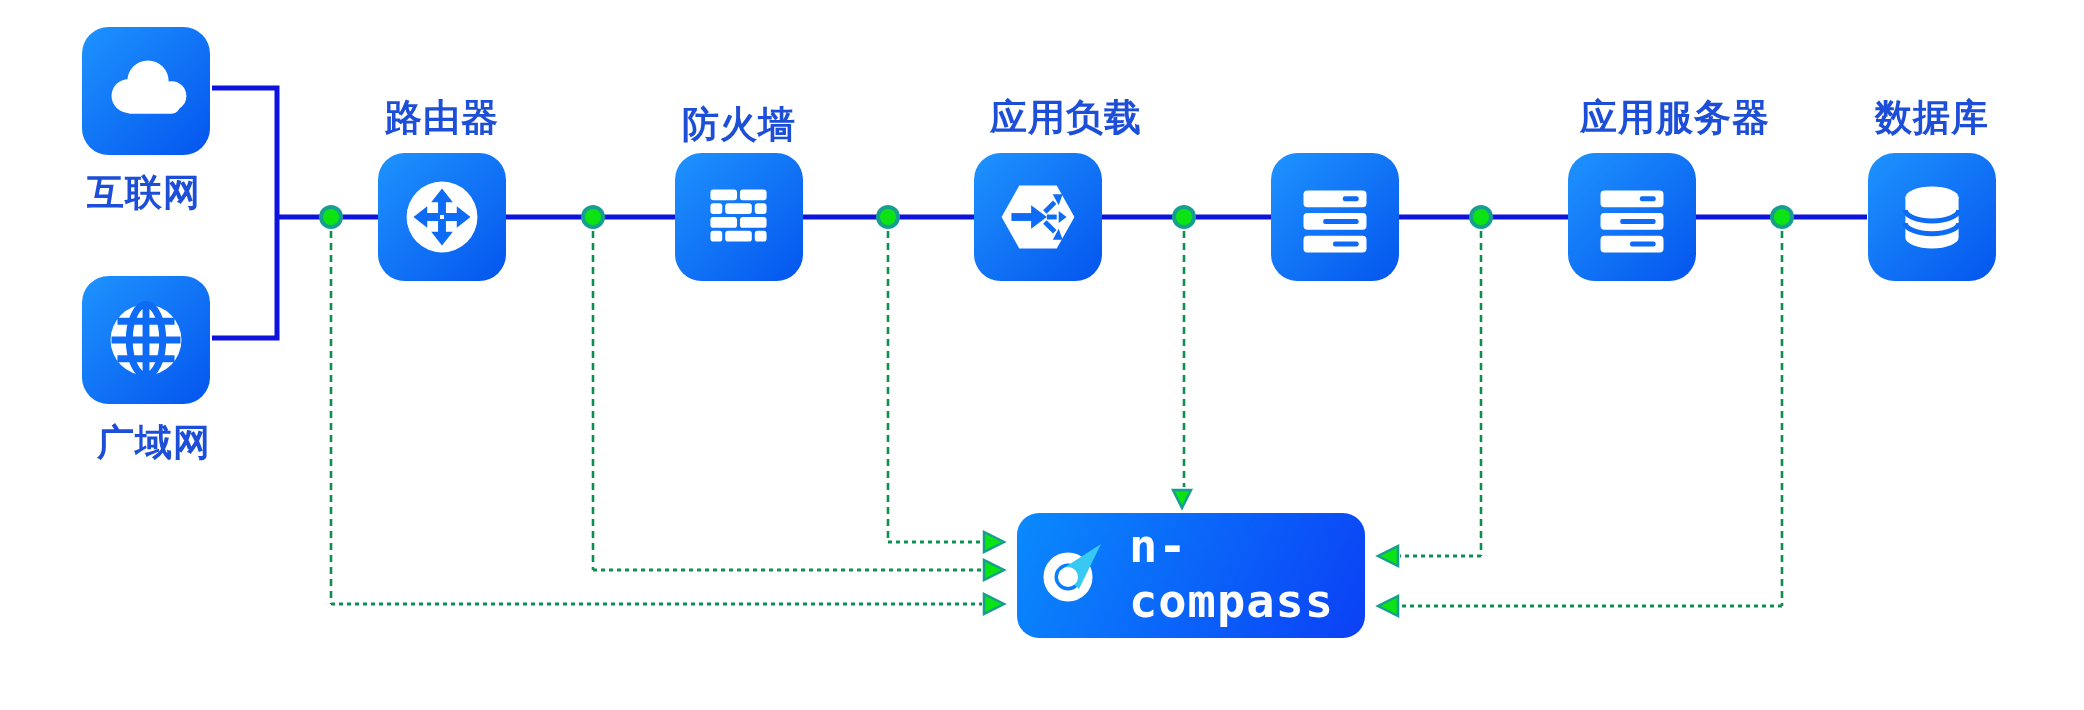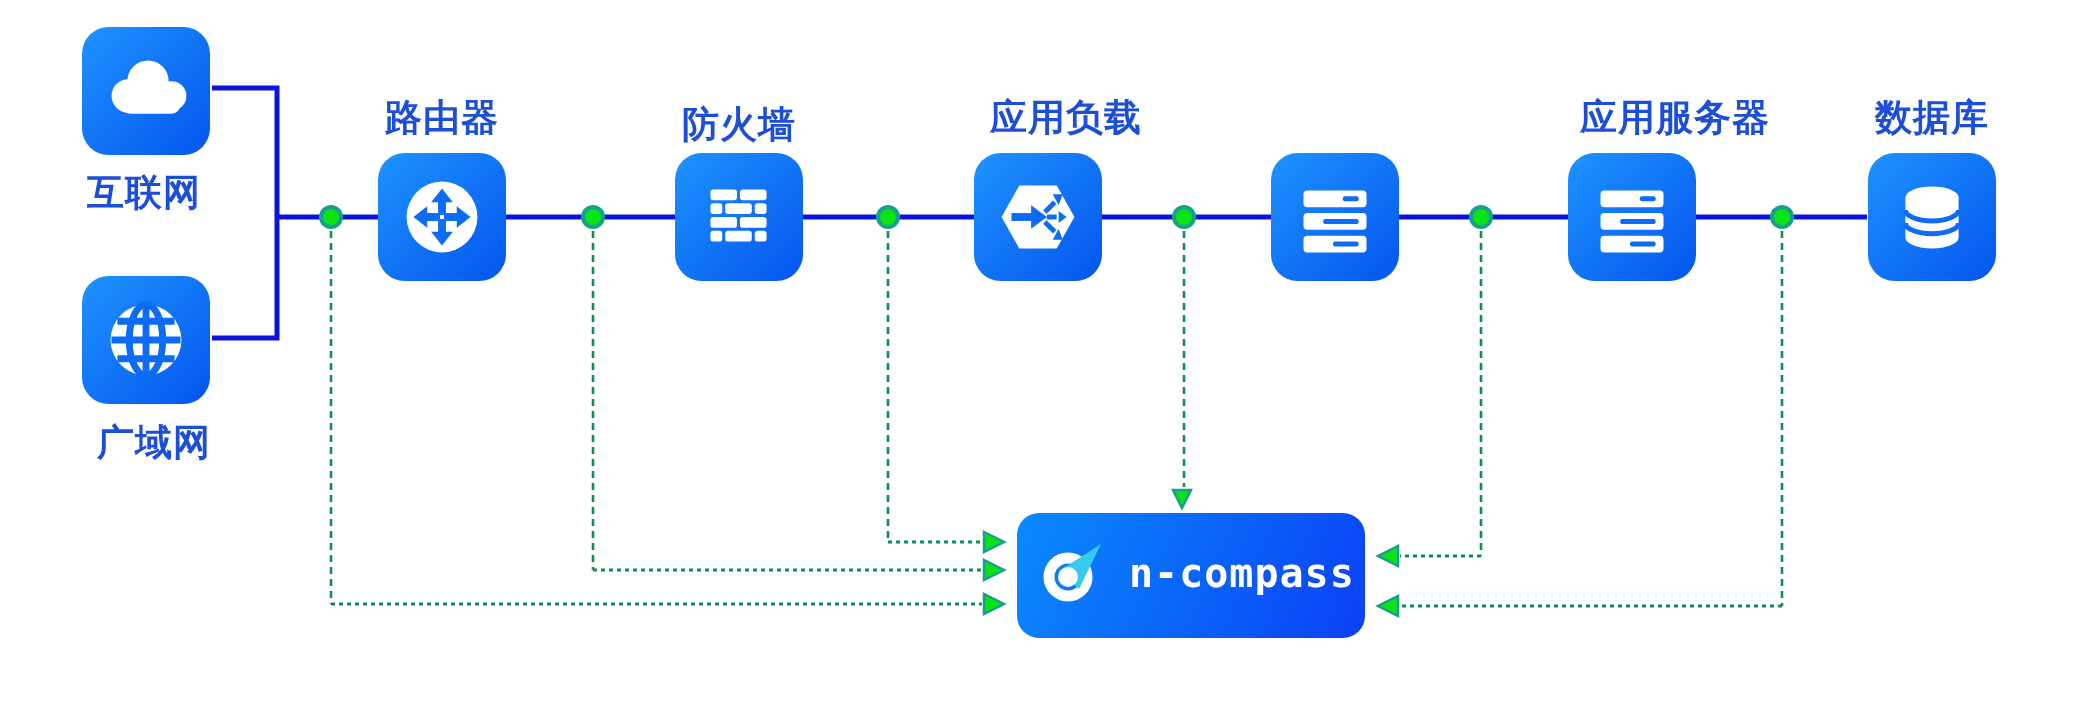--- a/index.html
+++ b/index.html
@@ -15,21 +15,21 @@
     font-size:37px;font-weight:700;color:#1d4ed8;letter-spacing:1px;
   }
   .monitor-box{
     position:absolute;left:1017px;top:513px;width:348px;height:125px;border-radius:22px;
     background:linear-gradient(115deg,#0a8afd 0%,#0b40f5 100%);
     display:flex;align-items:center;
   }
   .monitor-logo{position:absolute;left:14px;top:12px;}
   .monitor-text{
     margin-left:112px;font-family:"DejaVu Sans Mono","Liberation Mono",monospace;
-    font-weight:700;font-size:40px;color:#ffffff;letter-spacing:1px;margin-top:-6px;
+    font-weight:700;font-size:47px;color:#ffffff;letter-spacing:1px;margin-top:-6px;
   }
 </style>
 </head>
 <body>
 
 <div class="canvas">
 
   <svg width="0" height="0" style="position:absolute">
     <defs>
       <linearGradient id="gIcon" x1="0" y1="0" x2="1" y2="1">

